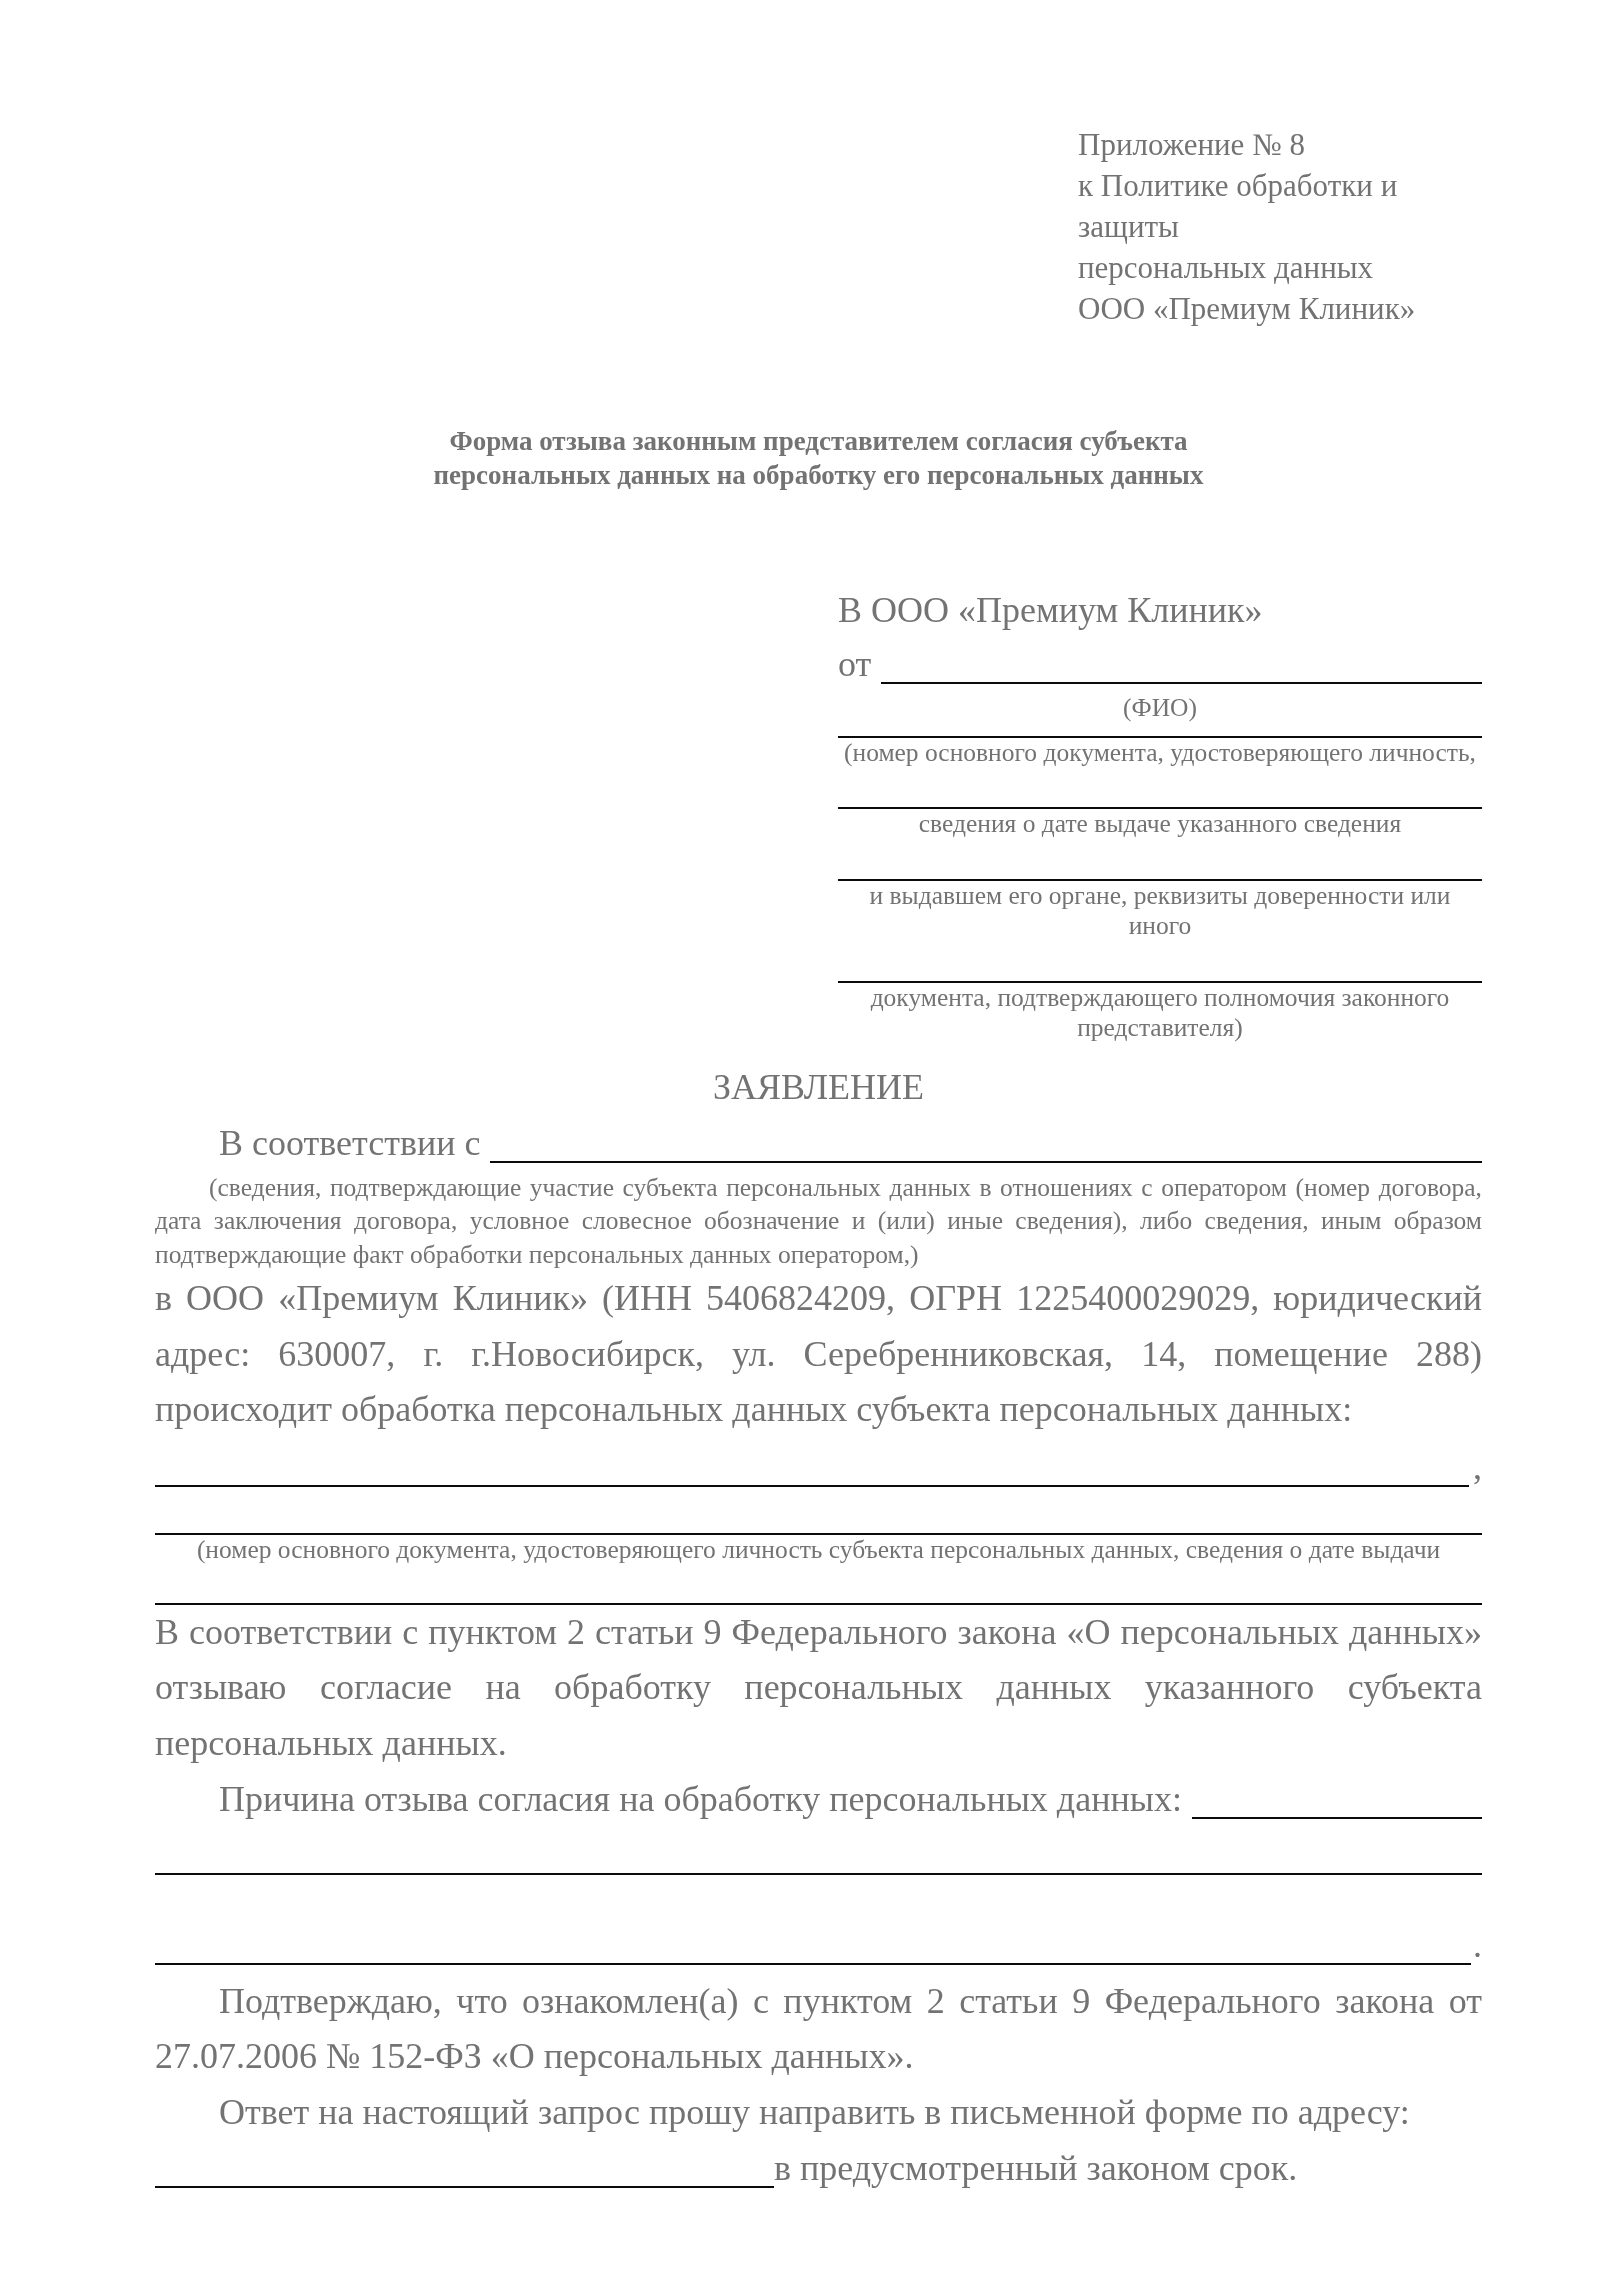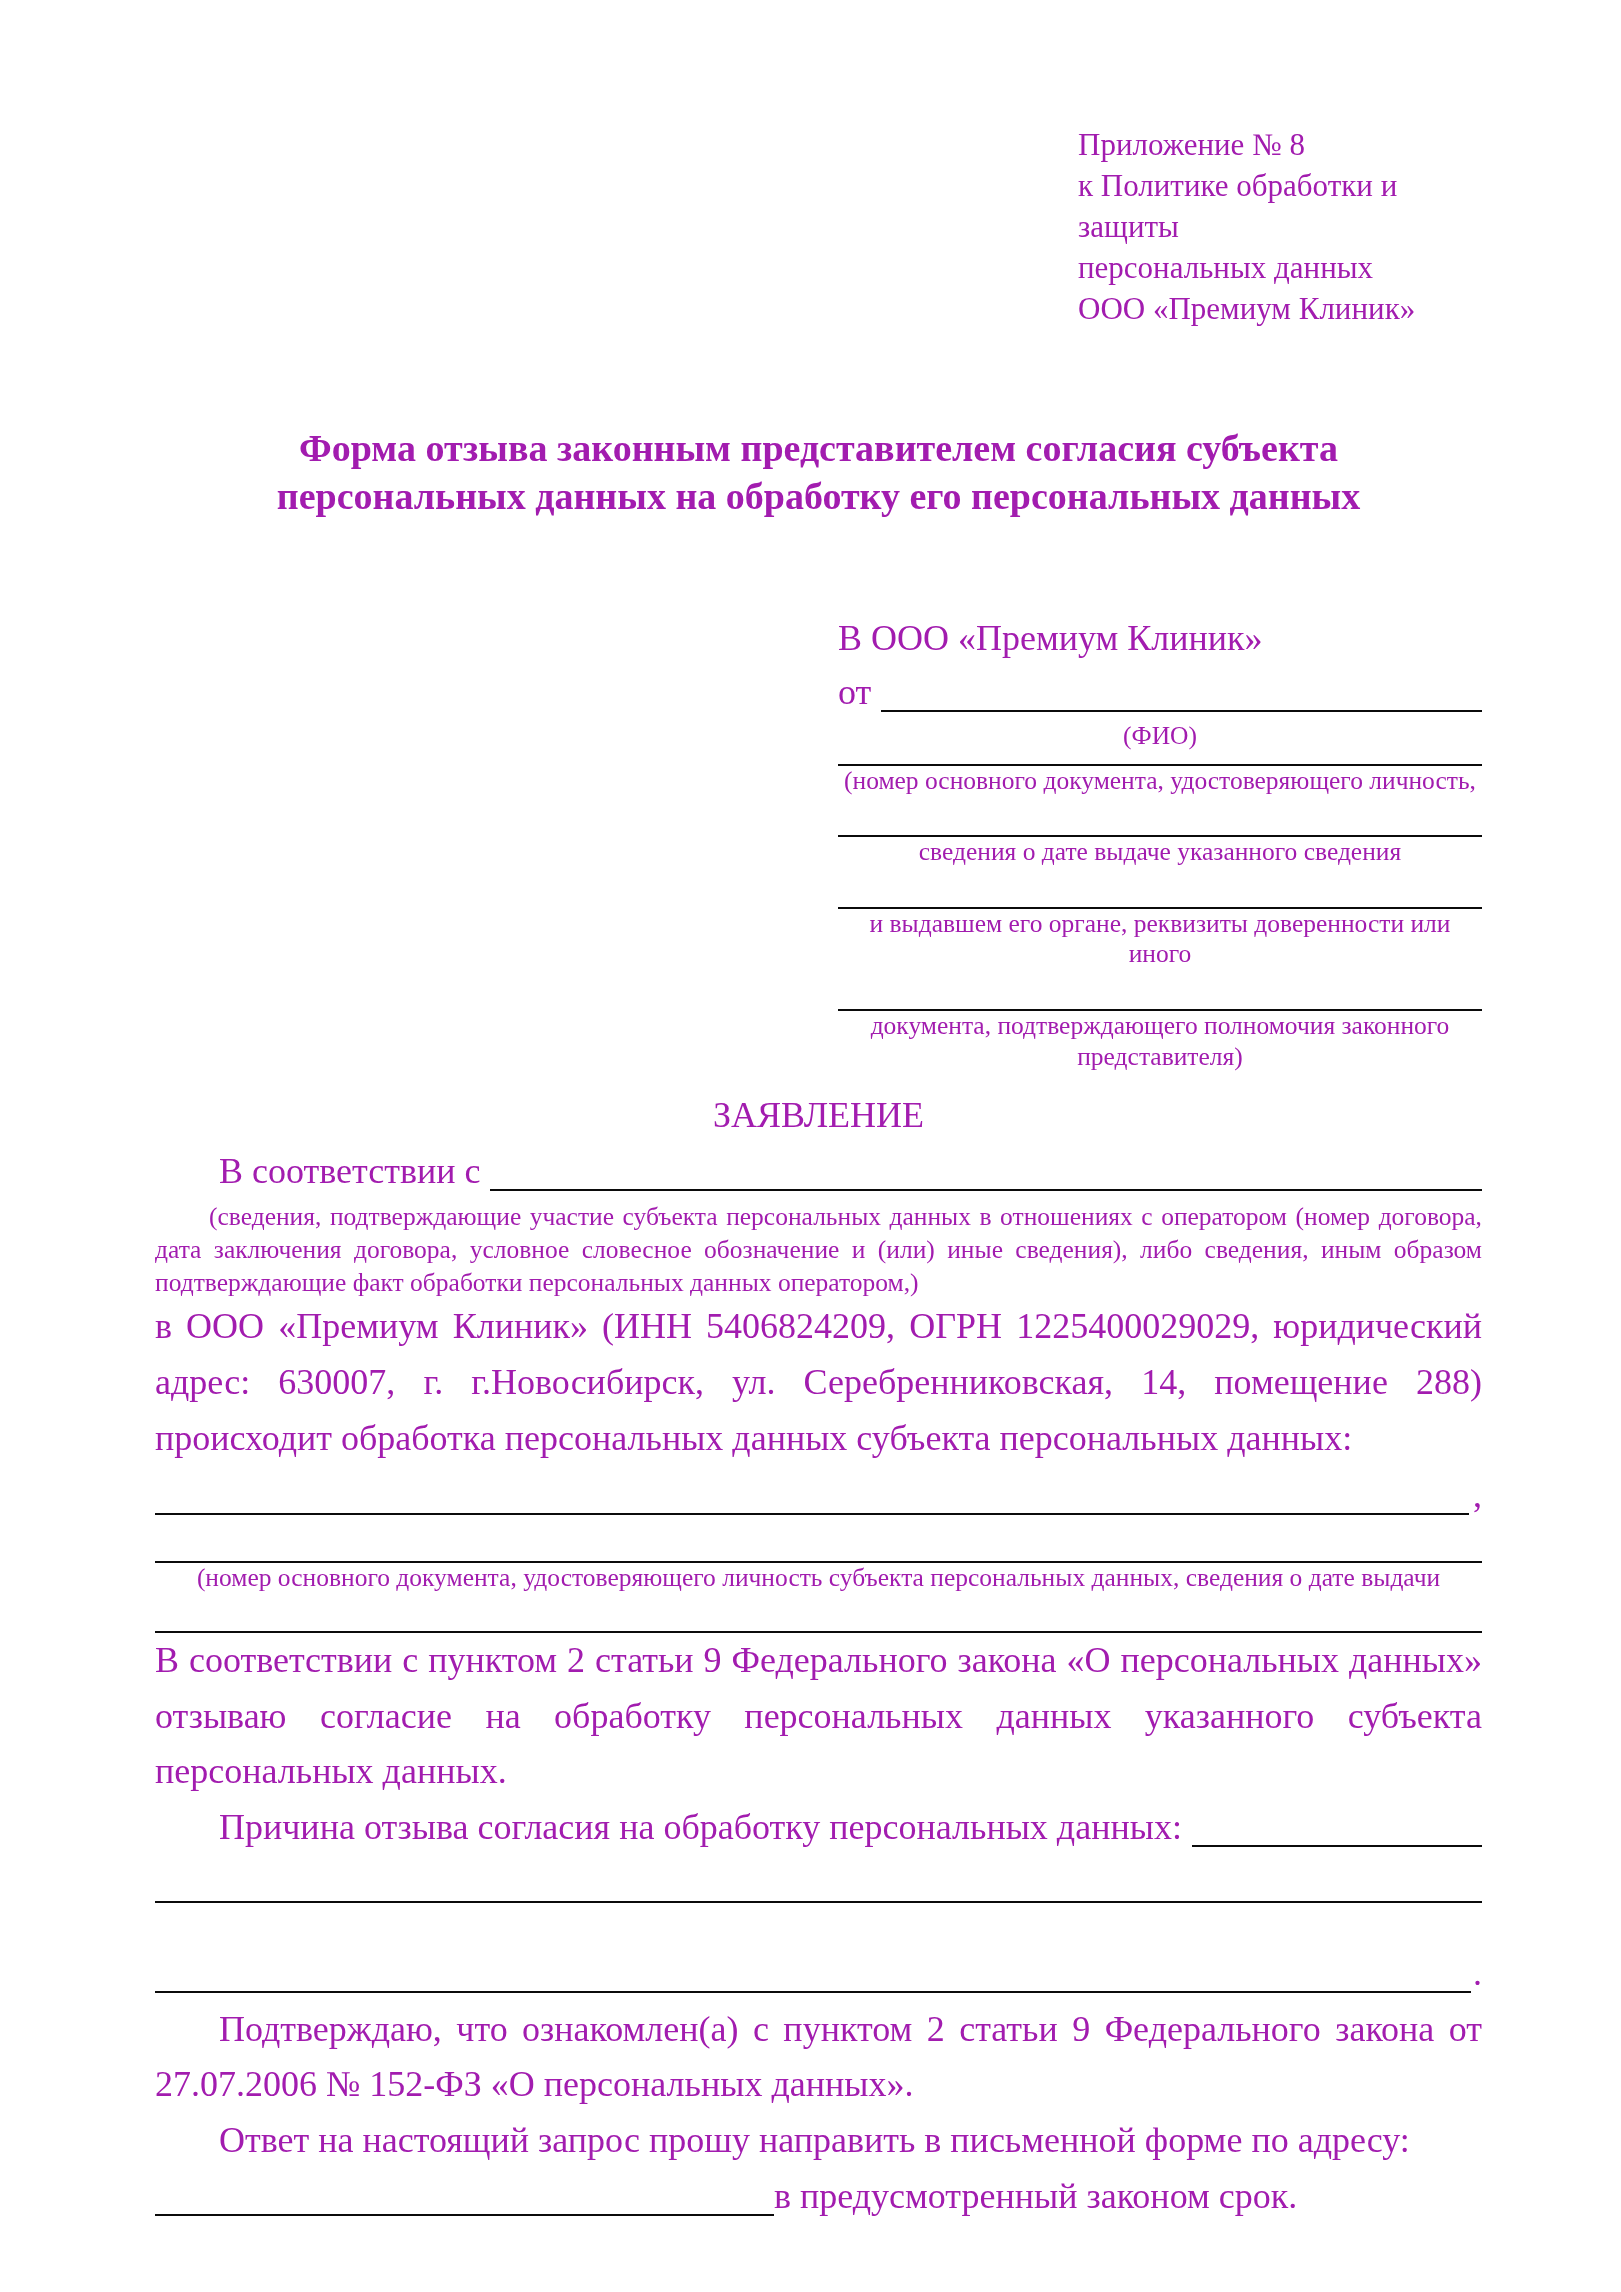--- a/index.html
+++ b/index.html
@@ -1,40 +1,40 @@
 <!DOCTYPE html>
 <html><head>
 <meta charset="utf-8">
 <style>
   html, body { margin: 0; padding: 0; background: #ffffff; }
   .page {
     position: relative;
     width: 1621px;
     height: 2293px;
     background: #ffffff;
-    color: #a21caf;
+    color: #737373;
     font-family: "Liberation Serif", "DejaVu Serif", serif;
     font-size: 36px;
     line-height: 1.55;
     box-sizing: border-box;
     padding: 125px 139px 0 155px;
     overflow: hidden;
   }
   
   .header-right {
     margin-left: 923px;
     font-size: 31px;
     line-height: 1.32;
   }
   
   .doc-title {
     margin-top: 94px;
     text-align: center;
     font-weight: bold;
-    font-size: 38px;
+    font-size: 27px;
     line-height: 1.28;
   }
   
   .addressee { margin-top: 94px; margin-left: 683px; }
   .addr-org { line-height: 1.3; }
   .frow { display: flex; align-items: flex-end; }
   .frow .label { white-space: nowrap; }
   .frow .fill {
     flex: 1 1 auto;
     border-bottom: 2.9px solid #0b0b0b;

